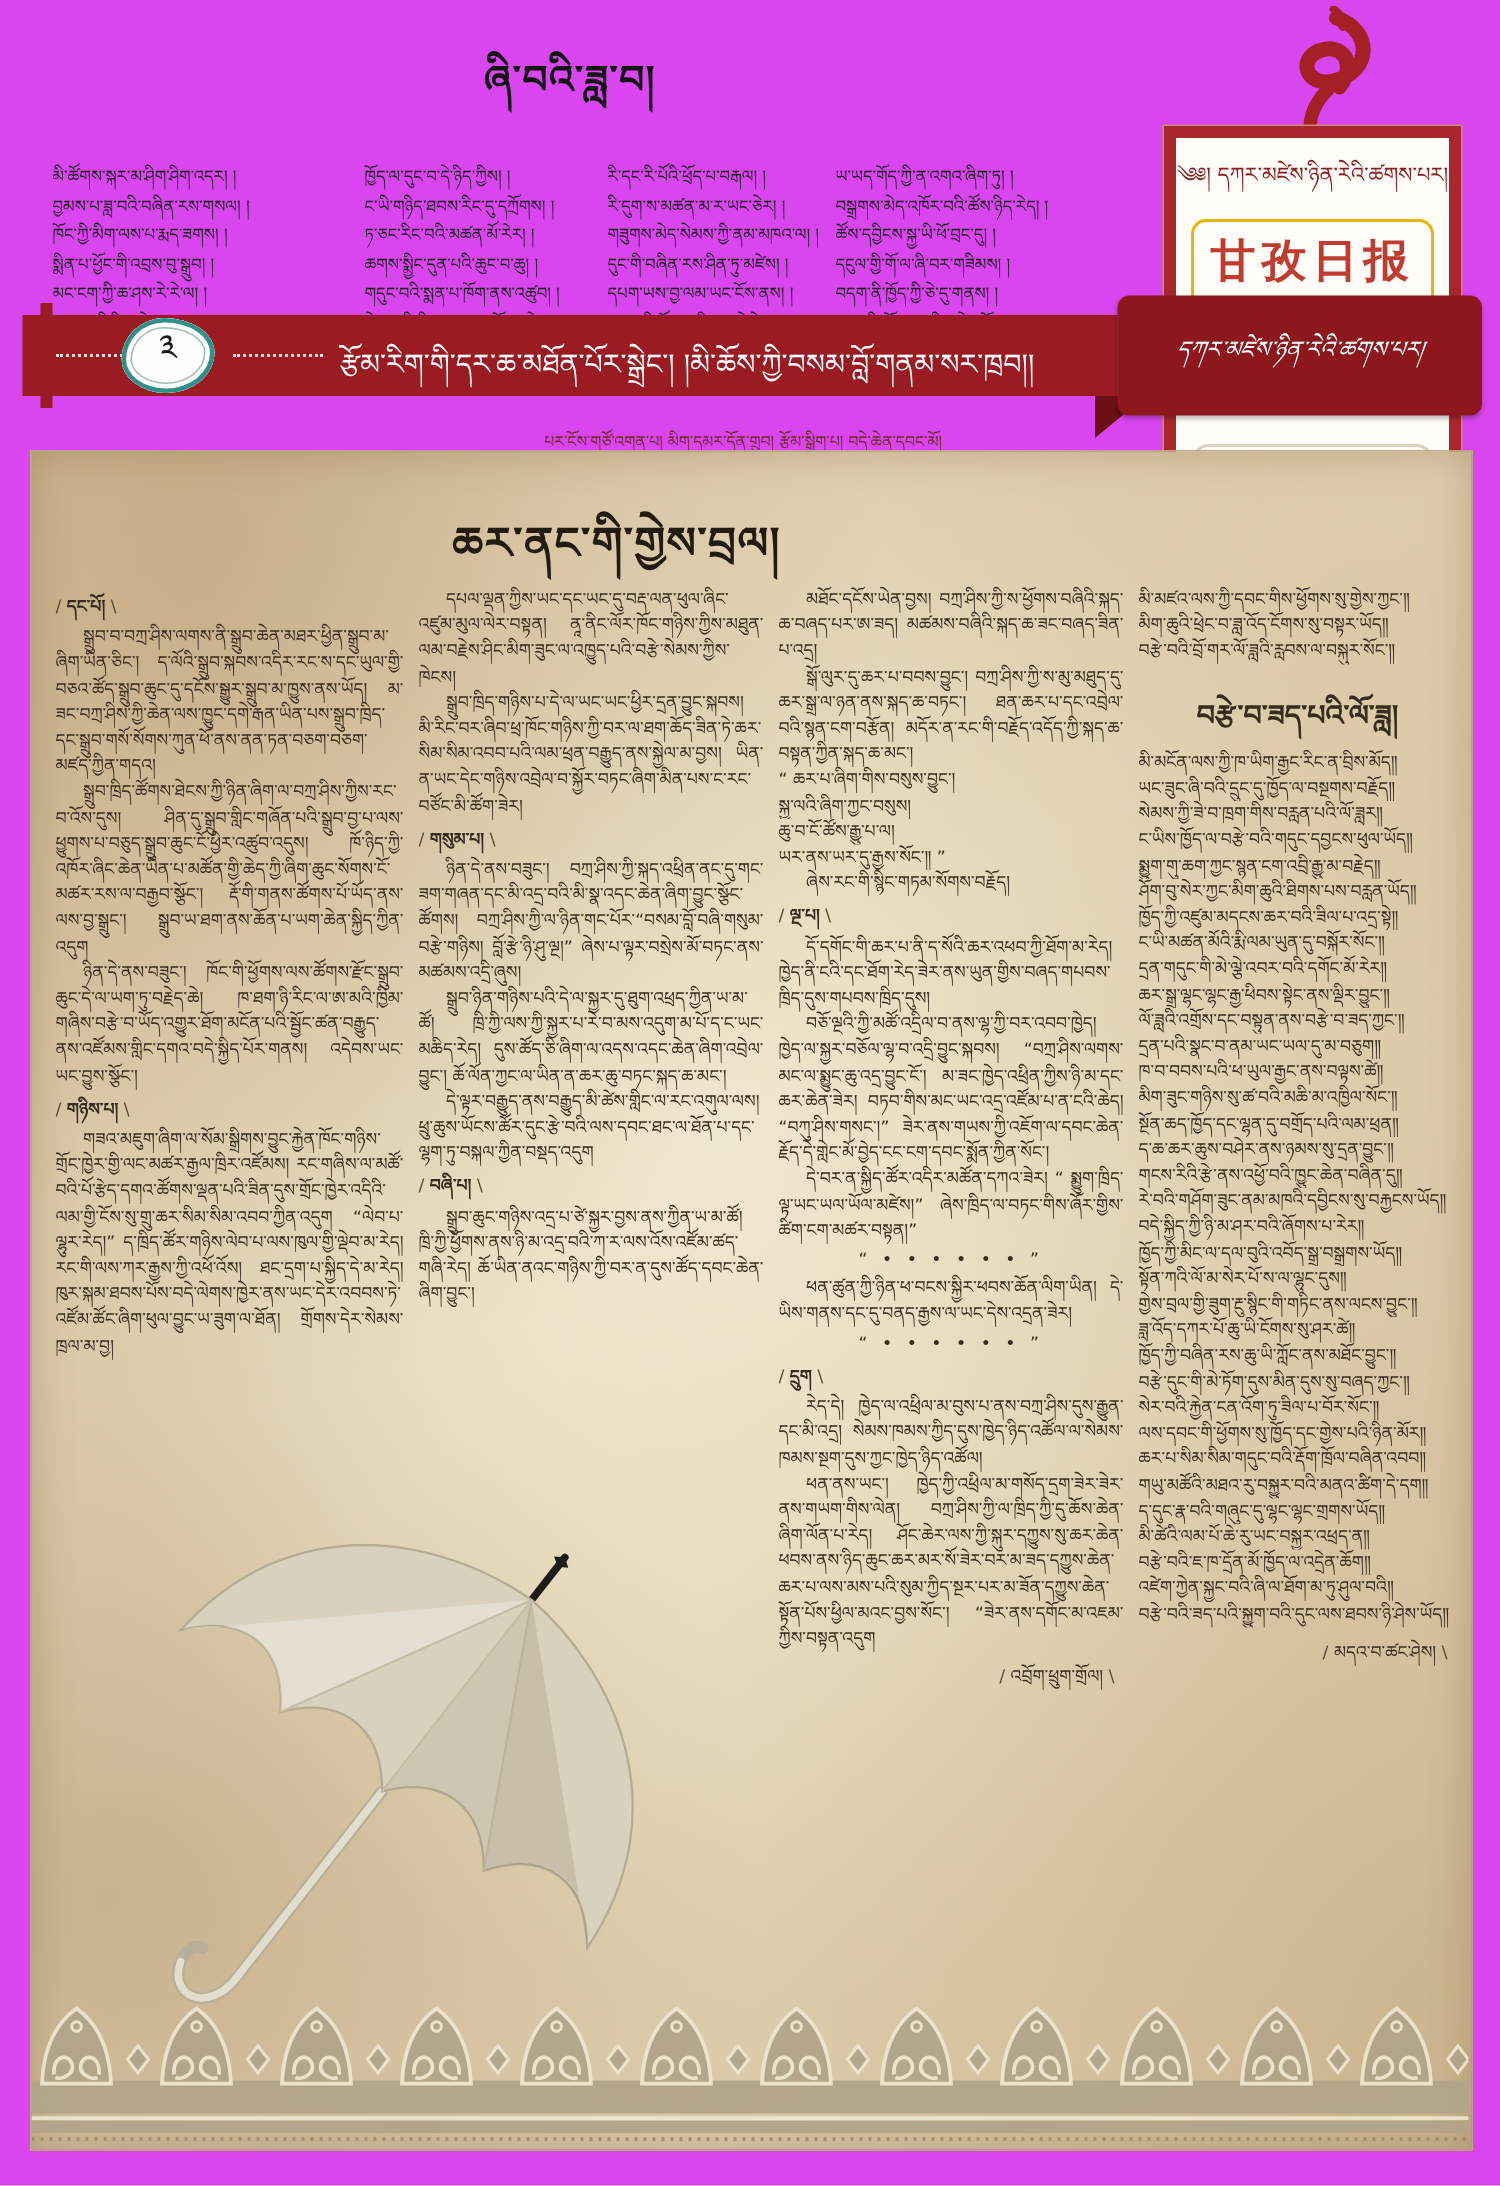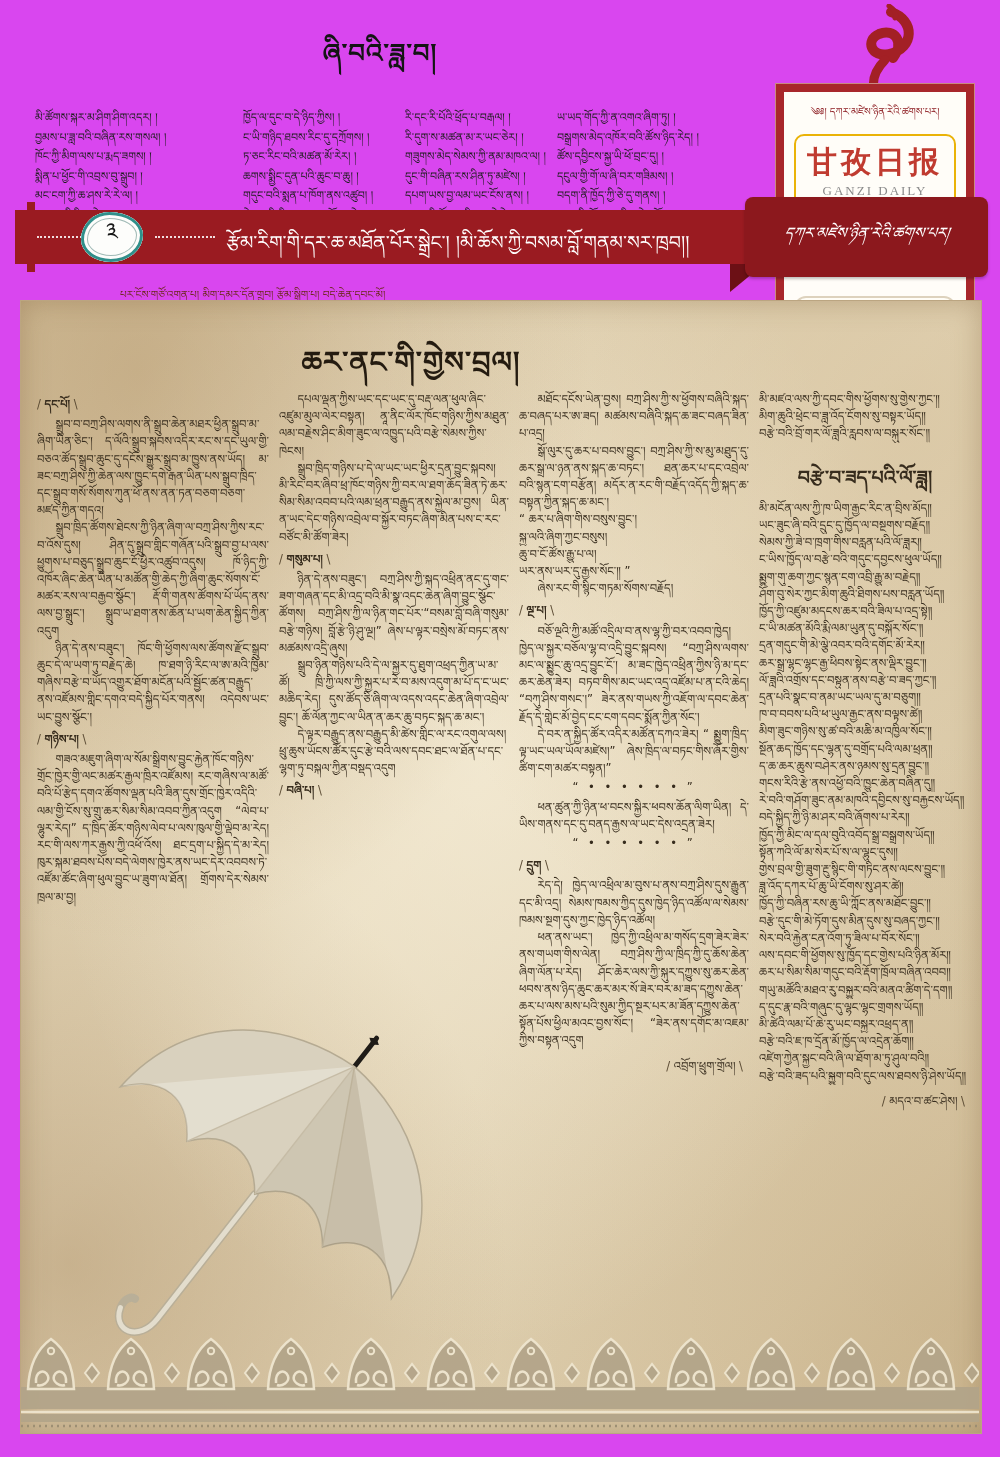--- a/index.html
+++ b/index.html
@@ -26,28 +26,28 @@
   .banner .dash{position:absolute;top:26px;border-top:2px dotted rgba(255,255,255,.85);}
   .dash.d1{left:22px;width:48px;} .dash.d2{left:140px;width:60px;}
   .emblem{position:absolute;left:66px;top:2px;width:62px;height:50px;background:#fdfdfb;
           border-radius:46% 54% 52% 48% / 55% 46% 54% 45%;
           box-shadow:inset 0 0 0 3px #2f8f8a, inset 0 0 0 6px #fdfdfb, inset 0 0 0 7px #9fb9b5;
           display:flex;align-items:center;justify-content:center;font-size:23px;color:#161616;}
   .banner-title{position:absolute;left:150px;top:11px;width:586px;text-align:center;
                 color:#fff;font-size:19px;white-space:nowrap;overflow:hidden;}
   .fold{position:absolute;left:730px;top:264px;width:0;height:0;
         border-top:28px solid #6c1015;border-right:34px solid transparent;}
-  .credits{position:absolute;left:120px;top:283px;width:520px;text-align:left;
+  .credits{position:absolute;left:108px;top:283px;width:520px;text-align:right;
            font-size:10.5px;color:#6e2a22;}
 
   
   .seal{position:absolute;left:845px;top:4px;}
   .mh-frame{position:absolute;left:776px;top:84px;width:182px;height:322px;background:#fffdf8;
             border:8px solid #a8272b;box-shadow:0 0 0 1px #c98a80;}
-  .mh-tib{margin-top:8px;text-align:center;font-size:10px;color:#8d1d22;white-space:nowrap;overflow:hidden;}
+  .mh-tib{margin-top:8px;text-align:center;font-size:14px;color:#8d1d22;white-space:nowrap;overflow:hidden;}
   .mh-inner{margin:6px 10px 0 10px;border:2px solid #eab308;border-radius:10px;height:76px;
             text-align:center;overflow:hidden;}
   .mh-cn{font-size:30px;font-weight:bold;color:#c03b30;letter-spacing:4px;margin-top:6px;
          font-family:"DejaVu Serif",serif;}
   .mh-en{font-size:13px;color:#8a8a8a;letter-spacing:2px;font-family:"Liberation Serif",serif;}
   .ribbon{position:absolute;left:745px;top:197px;width:243px;height:80px;background:#8c181d;
           border-radius:8px;display:flex;align-items:center;justify-content:center;box-shadow:0 2px 3px rgba(0,0,0,.25);}
   .ribbon span{color:#fff;font-size:15px;white-space:nowrap;transform:skewX(-8deg);font-style:italic;}
   .mh-lower{position:absolute;left:10px;right:10px;top:204px;bottom:8px;border:2px solid #ddd2bd;
             border-radius:12px;text-align:center;overflow:hidden;background:#fffdf6;}
@@ -176,30 +176,32 @@
         <div class="blk-p">གཟའ་མཇུག་ཞིག་ལ་སོམ་སྒྲིགས་བྱུང་རྐྱེན་ཁོང་གཉིས་གྲོང་ཁྱེར་གྱི་ལང་མཚར་རྒྱལ་ཁྲིར་འཛོམས། རང་གཞིས་ལ་མཚོ་བའི་པོ་རྩེད་དགའ་ཚོགས་ལྡན་པའི་ཟིན་དུས་གྲོང་ཁྱེར་འདིའི་ལམ་གྱི་ངོས་སུ་གྲུ་ཆར་སིམ་སིམ་འབབ་ཀྱིན་འདུག “ལེབ་པ་ལྷུར་རེད།” ད་ཁྲིད་ཚོར་གཉིས་ལེབ་པ་ལས་ཁུལ་གྱི་ལྡེབ་མ་རེད། རང་གི་ལས་ཀར་རྒྱས་ཀྱི་འཕོ་འོས། ཐང་དྲག་པ་སྐྱིད་དེ་མ་རེད། ཁུར་སྐམ་ཐབས་པོས་བདེ་ལེགས་ཁྱེར་ནས་ཡང་དེར་འབབས་ཏེ་འཛོམ་ཚོང་ཞིག་ཕུལ་བྱུང་ཡ་ཟུག་ལ་ཐོན། གྲོགས་དེར་སེམས་ཁྲལ་མ་བྱ།</div>
       </div>
     <div class="col c2" id="col1">
         <div class="blk-p">དཔལ་ལྡན་ཀྱིས་ཡང་དང་ཡང་དུ་བརྡ་ལན་ཕུལ་ཞིང་འཛུམ་མུལ་ལེར་བསྟན། ནཱ་ནིང་ལོར་ཁོང་གཉིས་ཀྱིས་མཐུན་ལམ་བརྗེས་ཤིང་མིག་ཟུང་ལ་འཁྱུད་པའི་བརྩེ་སེམས་ཀྱིས་ཁེངས།</div>
         <div class="blk-p">སྒྲུབ་ཁྲིད་གཉིས་པ་དེ་ལ་ཡང་ཡང་ཕྱིར་དྲན་བྱུང་སྐབས། མི་རིང་བར་ཞིབ་ཕྲ་ཁོང་གཉིས་ཀྱི་བར་ལ་ཐག་ཆོད་ཟིན་ཏེ་ཆར་སིམ་སིམ་འབབ་པའི་ལམ་ཕྲན་བརྒྱུད་ནས་སྐྱེལ་མ་བྱས། ཡིན་ན་ཡང་དེང་གཉིས་འབྲེལ་བ་སྐྱོར་བཏང་ཞིག་མིན་པས་ང་རང་བཙོང་མི་ཚོག་ཟེར།</div>
         <div class="blk-h">གསུམ་པ།</div>
         <div class="blk-p">ཉིན་དེ་ནས་བཟུང་། བཀྲ་ཤིས་ཀྱི་སྐད་འཕྲིན་ནང་དུ་གང་ཟག་གཞན་དང་མི་འདྲ་བའི་མི་སྣ་འདང་ཆེན་ཞིག་བྱུང་སྩོང་ཚོགས། བཀྲ་ཤིས་ཀྱི་ལ་ཉིན་གང་པོར་“བསམ་བློ་བཞི་གསུམ་བརྩེ་གཉིས། བློ་རྩེ་ཉི་ཤུ་ལྔ།” ཞེས་པ་ལྟར་བསྲེས་མོ་བཏང་ནས་མཚམས་འདྲི་ཞུས།</div>
         <div class="blk-p">སྒྲུབ་ཉིན་གཉིས་པའི་དེ་ལ་སྐྱར་དུ་ཐུག་འཕྲད་ཀྱིན་ཡ་མ་ཚོ། ཁྲི་ཀྱི་ལས་ཀྱི་སྐྱར་པ་རེ་བ་མས་འདུག་མ་པོ་ད་ང་ཡང་མཆིད་རེད། དུས་ཚོད་ཅི་ཞིག་ལ་འདས་འདང་ཆེན་ཞིག་འབྲེལ་བྱུང་། ཆོ་ལོན་ཀྱང་ལ་ཡིན་ན་ཆར་ཆུ་བཏང་སྐད་ཆ་མང་།</div>
         <div class="blk-p">དེ་ལྟར་བརྒྱུད་ནས་བརྒྱུད་མི་ཚེས་གླིང་ལ་རང་འགུལ་ལས། ཕྲུ་ཆུས་ཡོངས་ཚོར་དུང་རྩེ་བའི་ལས་དབང་ཐང་ལ་ཐོན་པ་དང་ལྷག་ཏུ་བསྐལ་ཀྱིན་བསྡད་འདུག</div>
         <div class="blk-h">བཞི་པ།</div>
+        <div class="blk-p">སྒྲུབ་ཆུང་གཉིས་འདྲ་པ་ཙེ་སྐྱར་བྱས་ནས་ཀྱིན་ཡ་མ་ཚོ། ཁྲི་ཀྱི་ཕྱོགས་ནས་ཉི་མ་འདྲ་བའི་ཀ་ར་ལས་འོས་འཛོམ་ཚད་གཞི་རེད། ཆོ་ཡིན་ནའང་གཉིས་ཀྱི་བར་ན་དུས་ཚོད་དབང་ཆེན་ཞིག་བྱུང་།</div>
       </div>
     <div class="col c3" id="col2">
         <div class="blk-p">མཐོང་དངོས་ཡེན་བྱས། བཀྲ་ཤིས་ཀྱི་ས་ཕྱོགས་བཞིའི་སྐད་ཆ་བཞད་པར་ཨ་ཟད། མཚམས་བཞིའི་སྐད་ཆ་ཟང་བཞད་ཟིན་པ་འདྲ།</div>
         <div class="blk-p">སྒོ་ལུར་དུ་ཆར་པ་བབས་བྱུང་། བཀྲ་ཤིས་ཀྱི་ས་མུ་མཐུད་དུ་ཆར་སྒྲ་ལ་ཉན་ནས་སྐད་ཆ་བཏང་། ཐན་ཆར་པ་དང་འབྲེལ་བའི་སྙན་ངག་བརྩོན། མདོར་ན་རང་གི་བརྗོད་འདོད་ཀྱི་སྐད་ཆ་བསྟན་ཀྱིན་སྐད་ཆ་མང་།</div>
         <div class="blk-l">  “ ཆར་པ་ཞིག་གིས་བསུས་བྱུང་།</div>
         <div class="blk-l">  སྐྱ་ལའི་ཞིག་ཀྱང་བསུས།</div>
         <div class="blk-l">  ཆུ་བ་ངོ་ཚོས་རྒྱུ་པ་ལ།</div>
         <div class="blk-l">  ཡར་ནས་ཡར་དུ་རྒྱས་སོང་༎ ”</div>
         <div class="blk-p">ཞེས་རང་གི་སྙིང་གཏམ་སོགས་བརྗོད།</div>
         <div class="blk-h">ལྔ་པ།</div>
+        <div class="blk-p">དོ་དགོང་གི་ཆར་པ་ནི་ད་སོའི་ཆར་འཕབ་ཀྱི་ཐོག་མ་རེད། ཁྱེད་ནི་ངའི་དང་ཐོག་རེད་ཟེར་ནས་ཡུན་གྱིས་བཞད་གཔབས་ཁྲིད་དུས་གཔབས་ཁྲིད་དུས།</div>
         <div class="blk-p">བཅོ་ལྔའི་ཀྱི་མཚོ་འདྲིལ་བ་ནས་ལྷ་ཀྱི་བར་འབབ་ཁྱེད། ཁྱེད་ལ་སྐྱར་བཅོལ་ལྷ་བ་འདྲི་བྱུང་སྐབས། “བཀྲ་ཤིས་ལགས་མང་ལ་སྨྱུང་ཆུ་འདྲ་བྱུང་ངོ་། མ་ཟང་ཁྱེད་འཕྲིན་ཀྱིས་ཉི་མ་དང་ཆར་ཆེན་ཟེར། བཏབ་གིས་མང་ཡང་འདྲ་འཛོམ་པ་ན་ངའི་ཆེད། “བཀུ་ཤིས་གསང་།” ཟེར་ནས་གཡས་ཀྱི་འཇོག་ལ་དབང་ཆེན་རྗོད་དེ་གླེང་མོ་བྱེད་ངང་ངག་དབང་སྨོན་ཀྱིན་སོང་།</div>
         <div class="blk-p">དེ་བར་ན་སྐྱིད་ཚོར་འདིར་མཚོན་དཀའ་ཟེར། “ སྨྱུག་ཁྲིད་ལྟ་ཡང་ཡལ་ཡོལ་མཛེས།” ཞེས་ཁྲིད་ལ་བཏང་གིས་ཞོར་གྱིས་ཚིག་ངག་མཚར་བསྟན།”</div>
         <div class="blk-d">“ • • • • • • ”</div>
         <div class="blk-p">ཕན་ཚུན་ཀྱི་ཉིན་ཕ་བངས་སྐྱིར་ཕབས་ཆོན་ལིག་ཡིན། དེ་ཡིས་གནས་དང་དུ་བནད་རྒྱས་ལ་ཡང་དེས་འདྲན་ཟེར།</div>
         <div class="blk-d">“ • • • • • • ”</div>
         <div class="blk-h">དྲུག</div>
         <div class="blk-p">རེད་དེ། ཁྱེད་ལ་འཕྲིལ་མ་བུས་པ་ནས་བཀྲ་ཤིས་དུས་རྒྱུན་དང་མི་འདྲ། སེམས་ཁམས་ཀྱིད་དུས་ཁྱེད་ཉིད་འཚོལ་ལ་སེམས་ཁམས་སྔག་དུས་ཀྱང་ཁྱེད་ཉིད་འཚོལ།</div>
         <div class="blk-p">ཕན་ནས་ཡང་། ཁྱེད་ཀྱི་འཕྲིལ་མ་གསོད་དྲག་ཟེར་ཟེར་ནས་གཡག་གིས་ལེན། བཀྲ་ཤིས་ཀྱི་ལ་ཁྲིད་ཀྱི་དུ་ཆོས་ཆེན་ཞིག་ལོན་པ་རེད། ཤོང་ཆེར་ལས་ཀྱི་སྐུར་དཀྱུས་སུ་ཆར་ཆེན་ཕབས་ནས་ཉིད་ཆུང་ཆར་མར་སོ་ཟེར་བར་མ་ཟད་དཀྱུས་ཆེན་ཆར་པ་ལས་མས་པའི་སུམ་ཀྱིད་སྔར་པར་མ་ཟོན་དཀྱུས་ཆེན་སྟོན་པོས་ཕྱིལ་མའང་བྱས་སོང་། “ཟེར་ནས་དགོང་མ་འཇམ་ཀྱིས་བསྟན་འདུག</div>
         <div class="blk-s">འབྲོག་ཕྲུག་གྲོལ།</div>
       </div>

